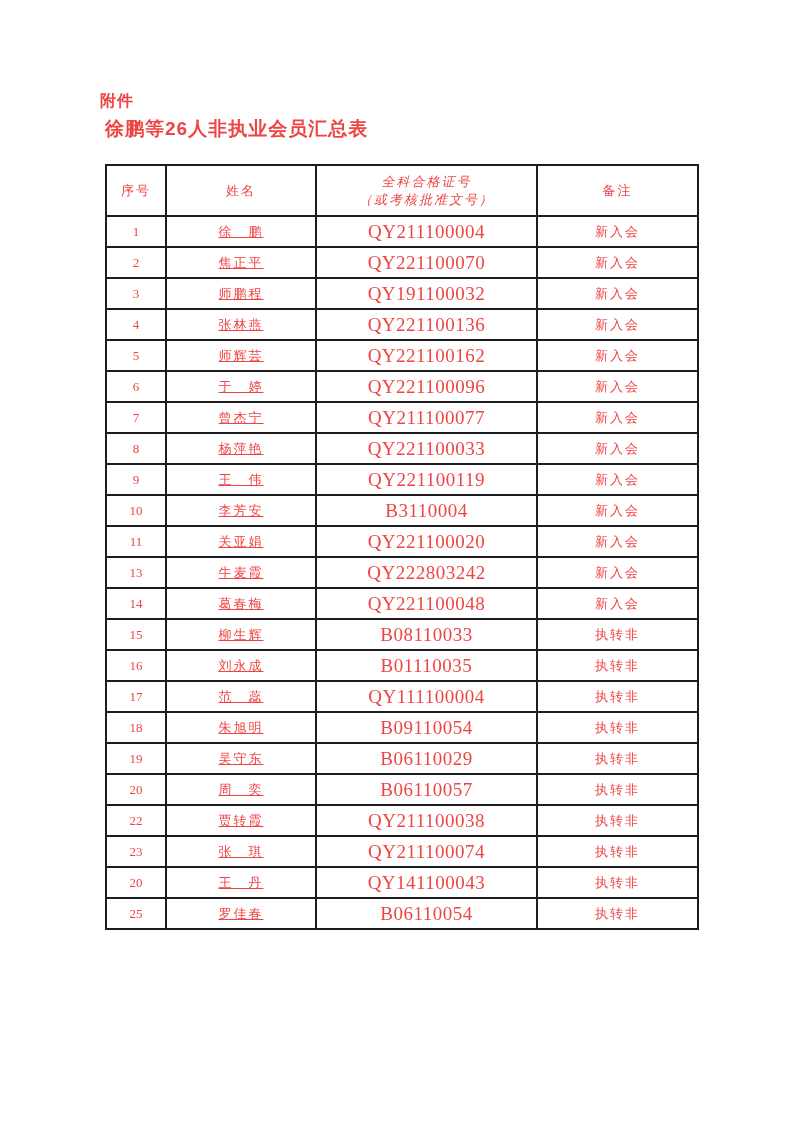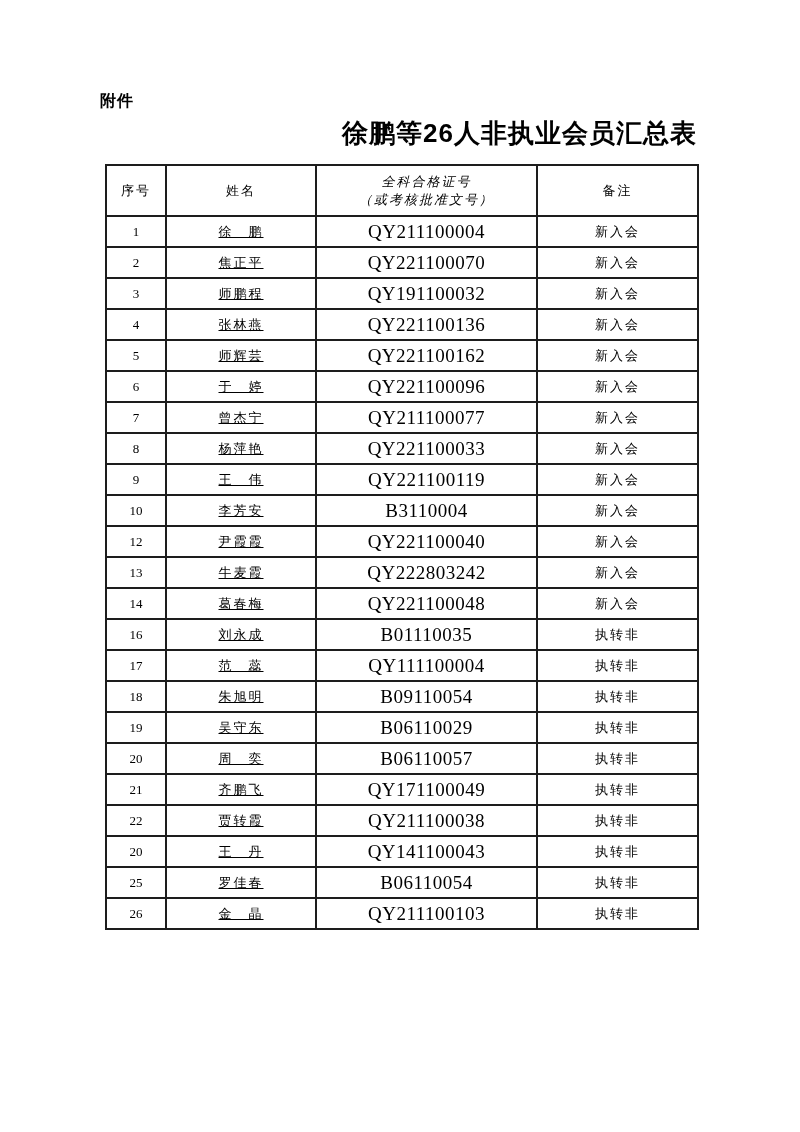--- a/index.html
+++ b/index.html
@@ -4,38 +4,38 @@
 <style>
   * { margin: 0; padding: 0; box-sizing: border-box; }
   html, body { background: #ffffff; }
   .page {
     position: relative;
     width: 800px;
     height: 1132px;
     background: #ffffff;
     overflow: hidden;
     font-family: "Liberation Serif", "DejaVu Serif", serif;
-    color: #000000;
+    color: #ef4444;
   }
   .attachment {
     position: absolute;
     left: 100px;
     top: 91px;
     font-size: 16px;
     font-weight: bold;
     font-family: "Liberation Sans", "DejaVu Sans", sans-serif;
     letter-spacing: 1px;
   }
   .title {
     position: absolute;
     left: 105px;
     top: 116px;
     width: 592px;
-    text-align: right;
-    font-size: 26px;
+    text-align: left;
+    font-size: 19px;
     font-weight: bold;
     font-family: "Liberation Sans", "DejaVu Sans", sans-serif;
     letter-spacing: 1px;
     white-space: nowrap;
   }
   table.members {
     position: absolute;
     left: 105px;
     top: 164px;
     width: 592px;
@@ -155,42 +155,48 @@
     <td class="c-remark">新入会</td>
   </tr>
 
   <tr>
     <td class="c-no">10</td>
     <td class="c-name">李芳安</td>
     <td class="c-cert">B3110004</td>
     <td class="c-remark">新入会</td>
   </tr>
 
-
-  <tr>
-    <td class="c-no">12</td>
-    <td class="c-name">尹霞霞</td>
-    <td class="c-cert">QY221100040</td>
-    <td class="c-remark">新入会</td>
-  </tr>
+  <tr>
+    <td class="c-no">11</td>
+    <td class="c-name">关亚娟</td>
+    <td class="c-cert">QY221100020</td>
+    <td class="c-remark">新入会</td>
+  </tr>
+
 
   <tr>
     <td class="c-no">13</td>
     <td class="c-name">牛麦霞</td>
     <td class="c-cert">QY222803242</td>
     <td class="c-remark">新入会</td>
   </tr>
 
   <tr>
     <td class="c-no">14</td>
     <td class="c-name">葛春梅</td>
     <td class="c-cert">QY221100048</td>
     <td class="c-remark">新入会</td>
   </tr>
 
+  <tr>
+    <td class="c-no">15</td>
+    <td class="c-name">柳生辉</td>
+    <td class="c-cert">B08110033</td>
+    <td class="c-remark">执转非</td>
+  </tr>
 
   <tr>
     <td class="c-no">16</td>
     <td class="c-name">刘永成</td>
     <td class="c-cert">B01110035</td>
     <td class="c-remark">执转非</td>
   </tr>
 
   <tr>
     <td class="c-no">17</td>
@@ -213,51 +219,45 @@
     <td class="c-remark">执转非</td>
   </tr>
 
   <tr>
     <td class="c-no">20</td>
     <td class="c-name">周　奕</td>
     <td class="c-cert">B06110057</td>
     <td class="c-remark">执转非</td>
   </tr>
 
-  <tr>
-    <td class="c-no">21</td>
-    <td class="c-name">齐鹏飞</td>
-    <td class="c-cert">QY171100049</td>
-    <td class="c-remark">执转非</td>
-  </tr>
 
   <tr>
     <td class="c-no">22</td>
     <td class="c-name">贾转霞</td>
     <td class="c-cert">QY211100038</td>
     <td class="c-remark">执转非</td>
   </tr>
 
+  <tr>
+    <td class="c-no">23</td>
+    <td class="c-name">张　琪</td>
+    <td class="c-cert">QY211100074</td>
+    <td class="c-remark">执转非</td>
+  </tr>
 
   <tr>
     <td class="c-no">20</td>
     <td class="c-name">王　丹</td>
     <td class="c-cert">QY141100043</td>
     <td class="c-remark">执转非</td>
   </tr>
 
   <tr>
     <td class="c-no">25</td>
     <td class="c-name">罗佳春</td>
     <td class="c-cert">B06110054</td>
     <td class="c-remark">执转非</td>
   </tr>
 
-  <tr>
-    <td class="c-no">26</td>
-    <td class="c-name">金　晶</td>
-    <td class="c-cert">QY211100103</td>
-    <td class="c-remark">执转非</td>
-  </tr>
 </tbody>
   </table>
 
 </div>
 
 </body></html>

